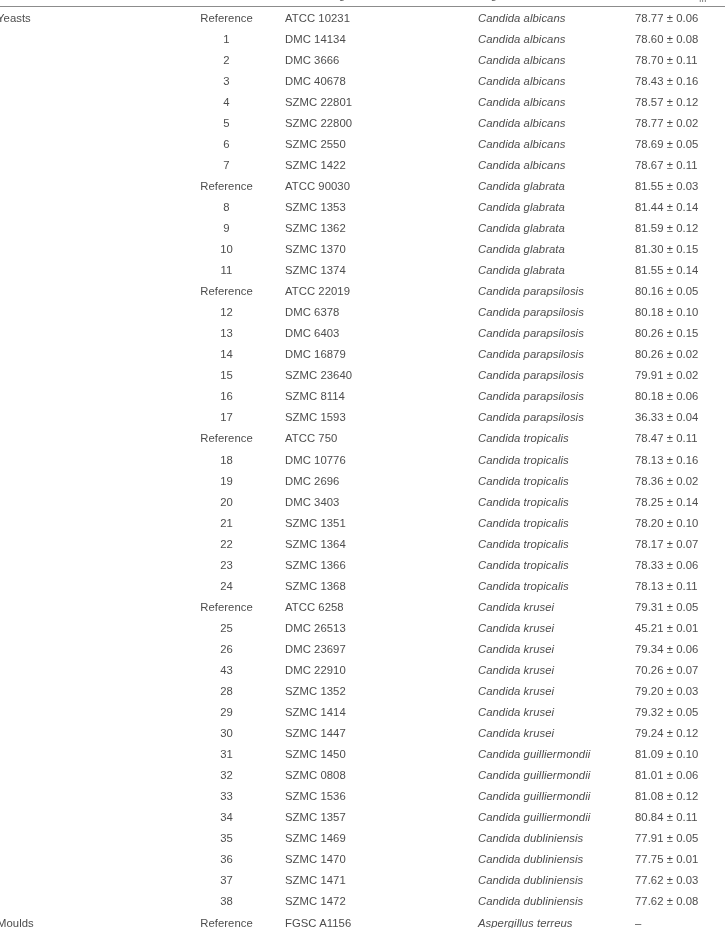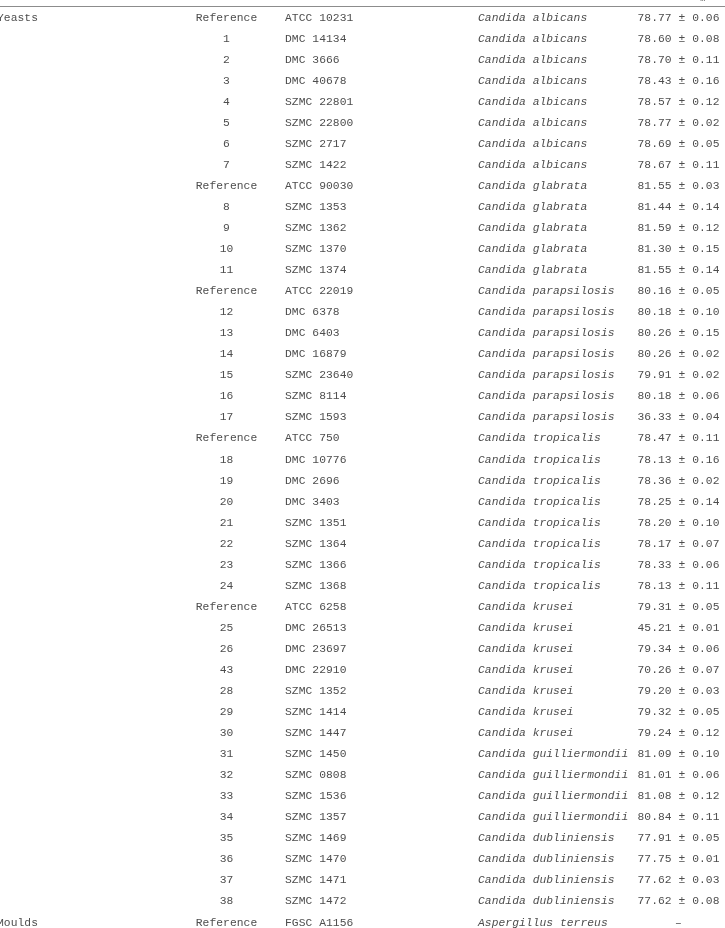--- a/index.html
+++ b/index.html
@@ -13,21 +13,20 @@
     overflow: hidden;
     font-family: "Liberation Sans", sans-serif;
     color: #4d4d4d;
     -webkit-font-smoothing: antialiased;
   }
 
   #sheet {
     position: relative;
     width: 725px;
     height: 928px;
-    font-family: Liberation Mono, monospace;
   }
 
   
   #table-shift {
     position: absolute;
     left: 0;
     top: -11px;
     width: 725px;
   }
 
@@ -84,21 +83,21 @@
   }
   
   td.cell-group .group-label {
     display: inline-block;
     margin-left: -3px;
   }
   td.cell-serial   { padding-left: 0px; text-align: center; }
   td.cell-strain   { padding-left: 0px; }
   td.cell-organism { font-style: italic; padding-left: 0px; }
   td.cell-tm {
-    text-align: center;
+    text-align: left;
     padding-right: 3px;
     margin-top: 16px;
   }
 
   tbody tr:last-child td { height: 21px; }
 </style>
 </head>
 <body>
 
 <div id="sheet">
@@ -159,21 +158,21 @@
           <tr>
             <td class="cell-group"></td>
             <td class="cell-serial">5</td>
             <td class="cell-strain">SZMC 22800</td>
             <td class="cell-organism">Candida albicans</td>
             <td class="cell-tm">78.77 ± 0.02</td>
           </tr>
           <tr>
             <td class="cell-group"></td>
             <td class="cell-serial">6</td>
-            <td class="cell-strain">SZMC 2717</td>
+            <td class="cell-strain">SZMC 2550</td>
             <td class="cell-organism">Candida albicans</td>
             <td class="cell-tm">78.69 ± 0.05</td>
           </tr>
           <tr>
             <td class="cell-group"></td>
             <td class="cell-serial">7</td>
             <td class="cell-strain">SZMC 1422</td>
             <td class="cell-organism">Candida albicans</td>
             <td class="cell-tm">78.67 ± 0.11</td>
           </tr>

